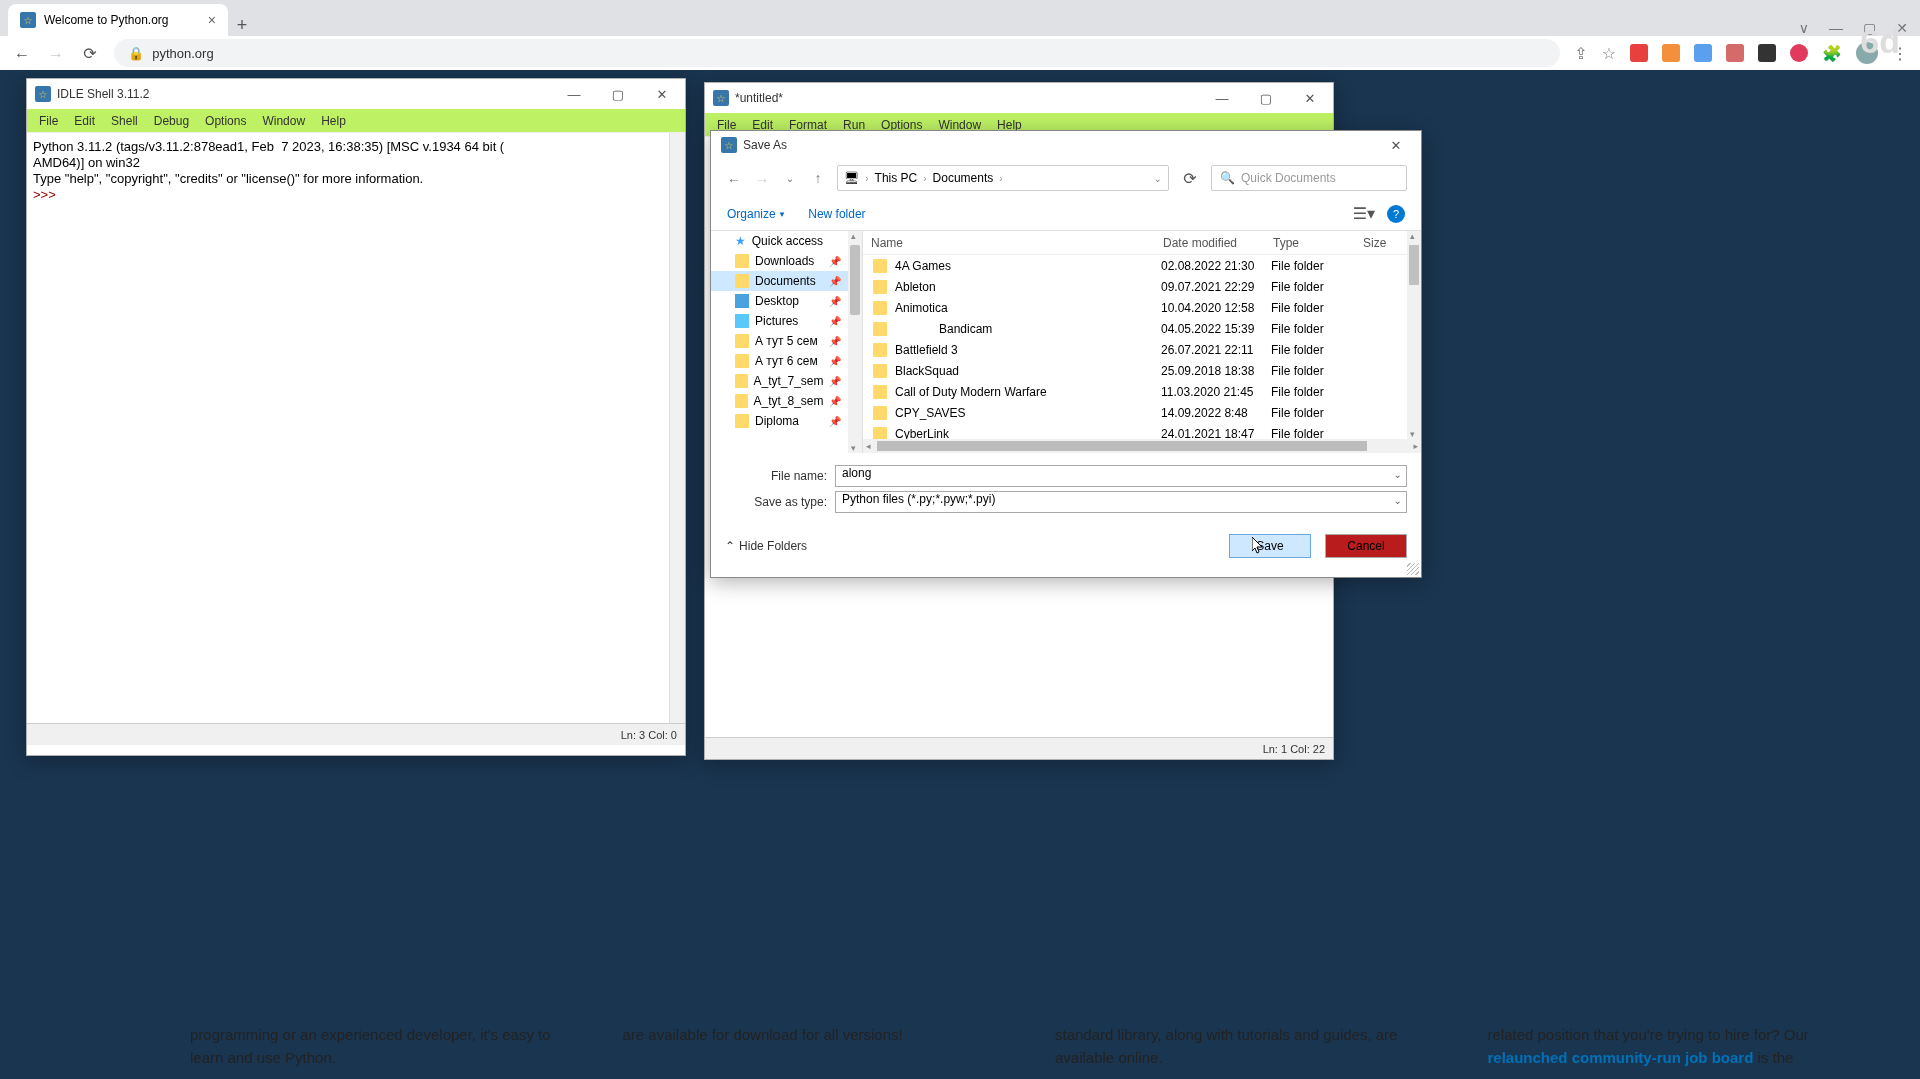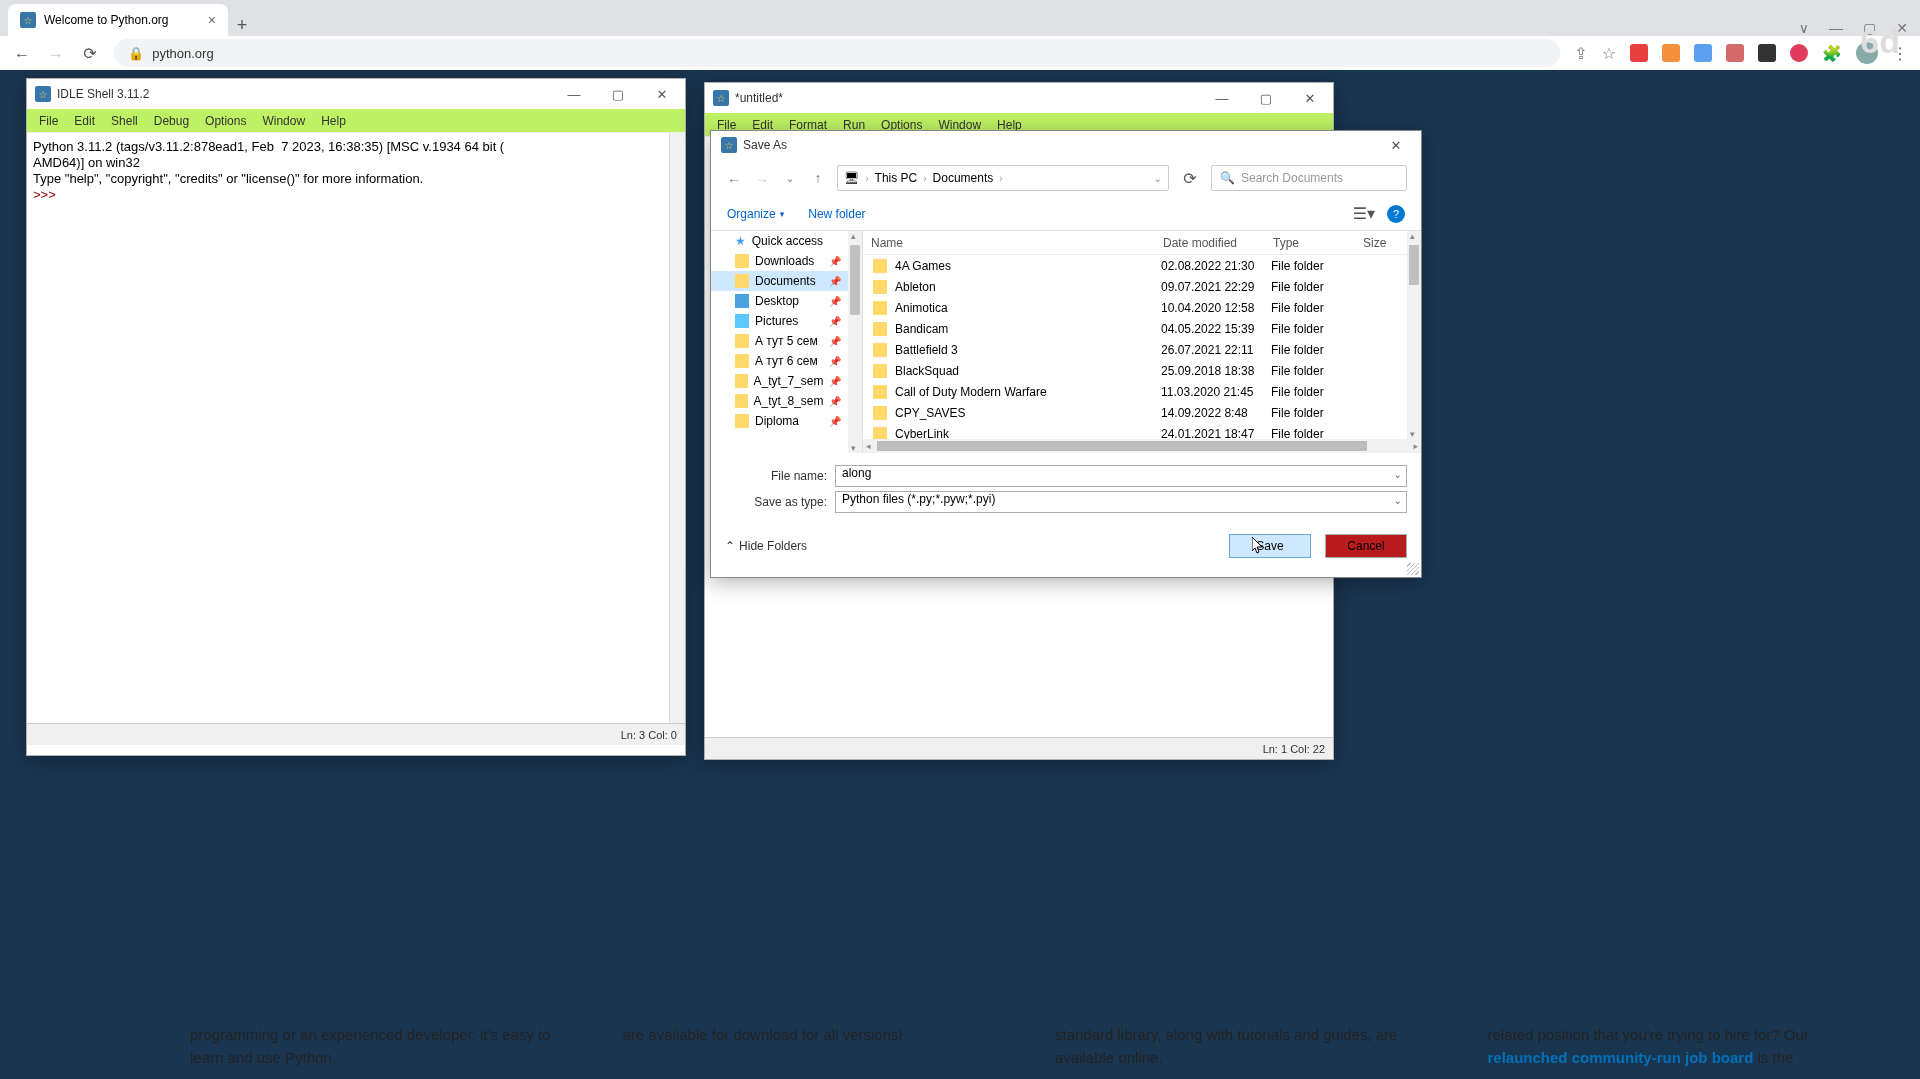--- a/index.html
+++ b/index.html
@@ -220,21 +220,21 @@
       <span class="chev">›</span>
       <span class="bc-seg">This PC</span>
       <span class="chev">›</span>
       <span class="bc-seg">Documents</span>
       <span class="chev">›</span>
       <span style="margin-left:auto; color:#888; font-size:10px;">⌄</span>
     </div>
     <span class="refresh-btn">⟳</span>
     <div class="search-box">
       <span>🔍</span>
-      <span>Search Documents</span>
+      <span>Quick Documents</span>
     </div>
   </div>
   <div class="sa-toolbar">
     <span class="tool-link">
         <span>Organize</span> 
         <span style="font-size:9px;">▾</span>
       </span>
     <span class="tool-link">New folder</span>
     <div class="view-icons">
       <span style="color:#555;">☰▾</span>
@@ -325,21 +325,21 @@
           <div class="list-row">
             <span class="col-name" style="display:flex;align-items:center;">
               <span class="row-ic"></span>
               <span>Animotica</span>
             </span>
             <span class="col-date">10.04.2020 12:58</span>
             <span class="col-type">File folder</span>
             <span class="col-size"></span>
           </div>
           <div class="list-row">
-            <span class="col-name" style="display:flex;align-items:flex-start;">
+            <span class="col-name" style="display:flex;align-items:flex-start;gap:44px;">
               <span class="row-ic"></span>
               <span>Bandicam</span>
             </span>
             <span class="col-date">04.05.2022 15:39</span>
             <span class="col-type">File folder</span>
             <span class="col-size"></span>
           </div>
           <div class="list-row">
             <span class="col-name" style="display:flex;align-items:center;">
               <span class="row-ic"></span>

